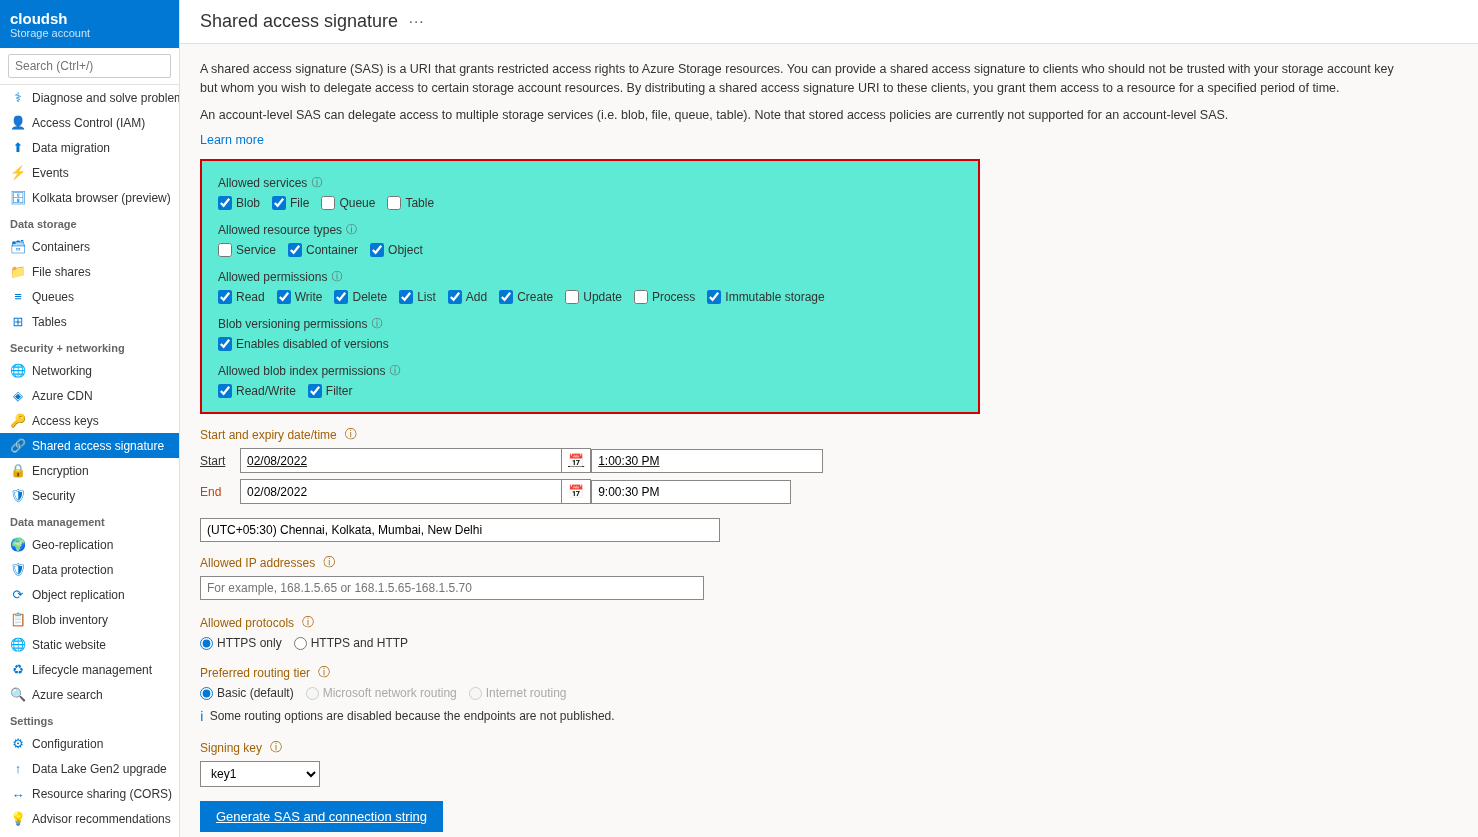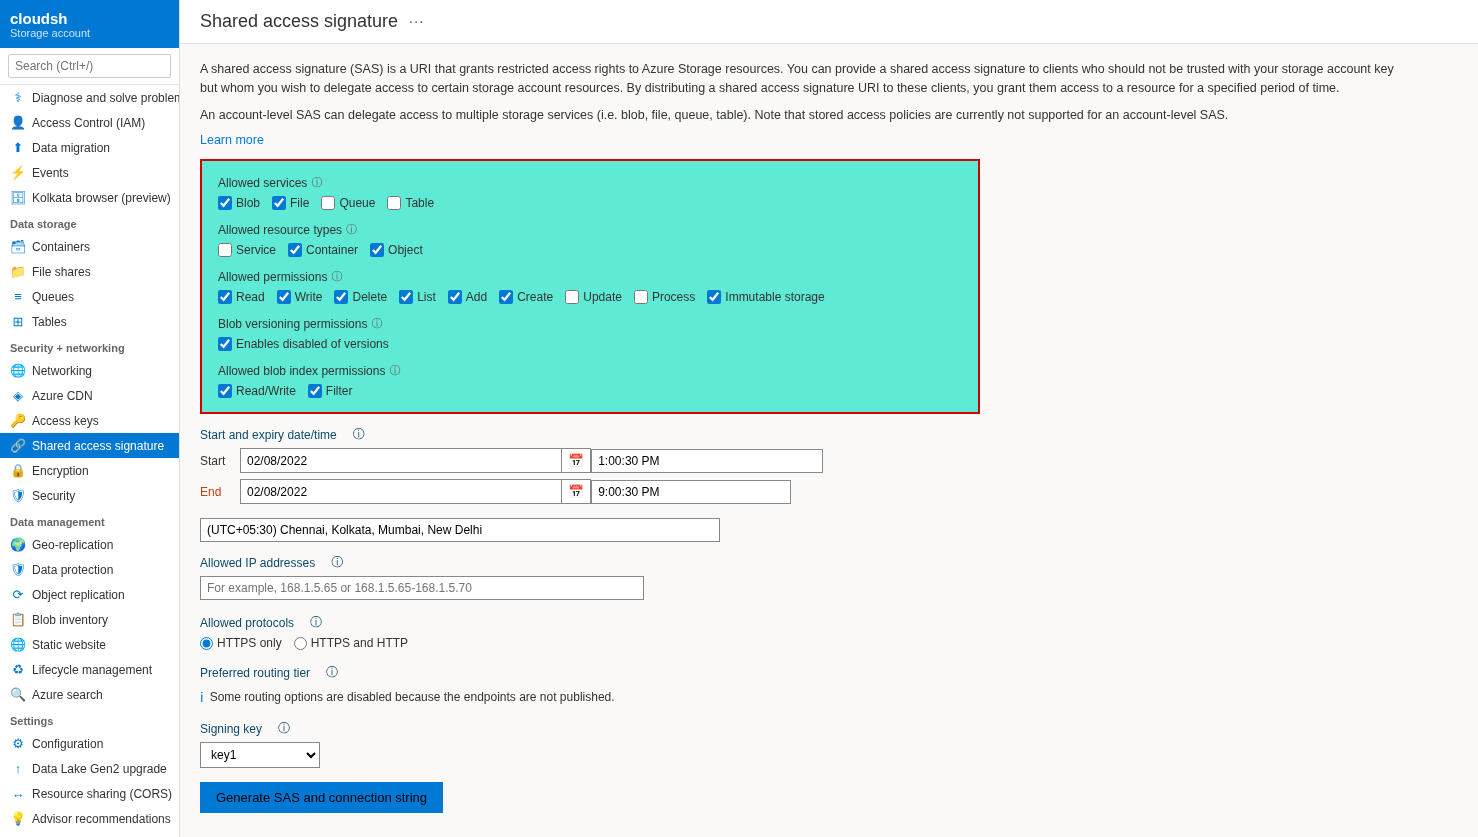--- a/index.html
+++ b/index.html
@@ -34,39 +34,39 @@
     .perm-section { margin-bottom: 12px; }
     .perm-section:last-child { margin-bottom: 0; }
     .perm-label { font-size: 12px; color: #333; margin-bottom: 6px; display: flex; align-items: center; gap: 4px; }
     .perm-label .info-icon { color: #666; font-size: 11px; cursor: pointer; }
     .perm-row { display: flex; flex-wrap: wrap; align-items: center; gap: 12px; }
     .checkbox-item { display: flex; align-items: center; gap: 4px; font-size: 12px; }
     .checkbox-item input[type="checkbox"] { accent-color: #0078d4; width: 14px; height: 14px; }
     
     
     .form-section { margin-bottom: 14px; }
-    .form-label { font-size: 12px; color: #0c4a6e; margin-bottom: 5px; display: flex; align-items: center; gap: 16px; }
+    .form-label { font-size: 12px; color: #a16207; margin-bottom: 5px; display: flex; align-items: center; gap: 8px; }
     .date-input-wrap { display: flex; align-items: center; border: 1px solid #8a8886; background: #fff; }
     .date-input-wrap input { border: none; outline: none; font-size: 12px; padding: 4px 6px; width: 280px; }
     .date-input-wrap .cal-icon { padding: 4px 6px; color: #666; cursor: pointer; border-left: 1px solid #8a8886; }
     .time-input { border: 1px solid #8a8886; padding: 4px 6px; font-size: 12px; background: #fff; }
     
     .timezone-select { border: 1px solid #8a8886; padding: 4px 6px; font-size: 12px; background: #fff; width: 500px; }
     
-    .ip-input { border: 1px solid #8a8886; padding: 4px 6px; font-size: 12px; background: #fff; width: 444px; }
+    .ip-input { border: 1px solid #8a8886; padding: 4px 6px; font-size: 12px; background: #fff; width: 504px; }
     
     .radio-item { display: flex; align-items: center; gap: 4px; font-size: 12px; }
     .radio-item input[type="radio"] { accent-color: #0078d4; }
     
     .routing-note { font-size: 12px; color: #333; display: flex; align-items: center; gap: 6px; margin-top: 6px; }
     .info-circle { color: #0078d4; font-size: 14px; }
     
     .signing-key-select { border: 1px solid #8a8886; padding: 4px 6px; font-size: 12px; background: #fff; min-width: 120px; }
     
-    .generate-btn { background: #0078d4; color: #000000; border: none; padding: 8px 16px; font-size: 13px; cursor: pointer; font-weight: 500; }
+    .generate-btn { background: #0078d4; color: #ffffff; border: none; padding: 8px 16px; font-size: 13px; cursor: pointer; font-weight: 500; text-decoration: underline; }
 
     .date-row { display: flex; align-items: center; gap: 0; margin-bottom: 6px; }
     .date-row label { font-size: 12px; color: #333; width: 40px; }
     
     .perm-disabled { color: #aaa; }
   </style>
 </head>
 <body>
 
 <div class="sidebar">
@@ -333,21 +333,21 @@
         </div>
       </div>
     </div>
 
     
     <div class="form-section">
       <div class="form-label">
         <span>Start and expiry date/time</span>
         <span class="info-icon">ⓘ</span>
       </div>
-      <div class="date-row" style="">
+      <div class="date-row" style="text-decoration:underline;">
         <label style="font-size:12px;color:#333;width:40px;">Start</label>
         <div class="date-input-wrap">
           <input type="text" style="border: none; outline: none; font-size: 12px; padding: 4px 6px; width: 320px;" value="02/08/2022">
           <span class="cal-icon">📅</span>
         </div>
         <input type="text" class="time-input" style="margin-left: 0px; border: 1px solid rgb(138, 136, 134); padding: 4px 6px; font-size: 12px; background: rgb(255, 255, 255); width: 232px;" value="1:00:30 PM">
       </div>
       <div class="date-row">
         <label style="font-size:12px;color:#c2410c;width:40px;">End</label>
         <div class="date-input-wrap">
@@ -389,20 +389,34 @@
         </label>
       </div>
     </div>
 
     
     <div class="form-section">
       <div class="form-label">
         <span>Preferred routing tier</span>
         <span class="info-icon">ⓘ</span>
       </div>
+      <div class="perm-row">
+        <label class="radio-item">
+          <input type="radio" name="routing" checked="" style="">
+          <span>Basic (default)</span>
+        </label>
+        <label class="radio-item perm-disabled" style="color:#aaa;">
+          <input type="radio" name="routing" disabled="" style="">
+          <span>Microsoft network routing</span>
+        </label>
+        <label class="radio-item perm-disabled" style="color:#aaa;">
+          <input type="radio" name="routing" disabled="" style="">
+          <span>Internet routing</span>
+        </label>
+      </div>
       <div class="routing-note">
         <span class="info-circle">ℹ</span>
         <span>Some routing options are disabled because the endpoints are not published.</span>
       </div>
     </div>
 
     
     <div class="form-section">
       <div class="form-label">
         <span>Signing key</span>

